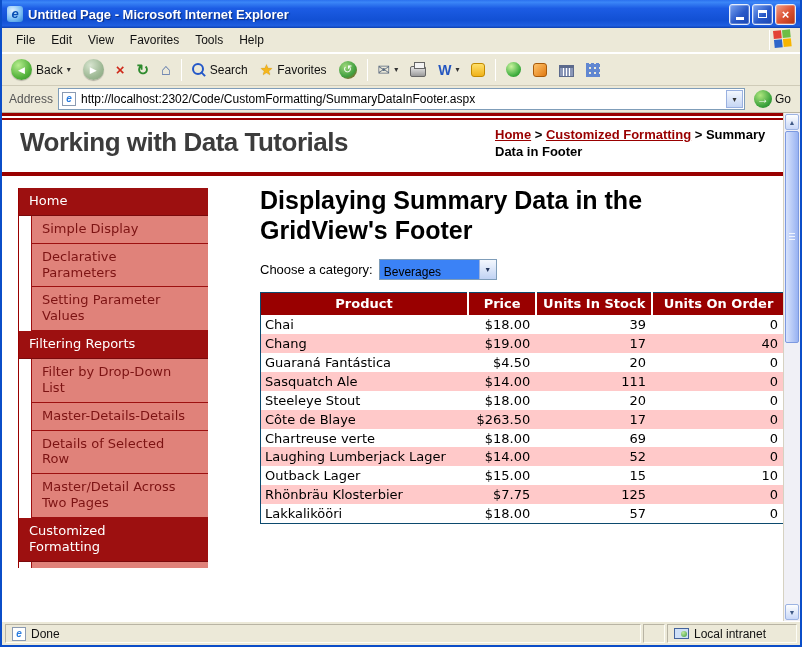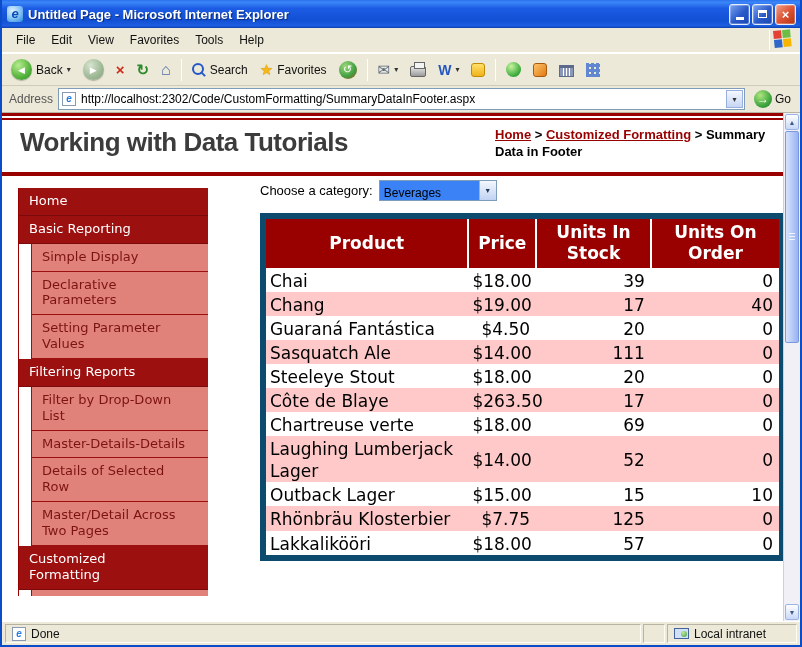--- a/index.html
+++ b/index.html
@@ -112,21 +112,21 @@
   .main { flex:none; width:492px; margin-left:52px; padding-top:4px; }
   .main-heading { font-size:25px; font-weight:bold; color:#000; line-height:1.18; margin:6px 0 14px; }
   .category-row { display:flex; align-items:center; gap:6px; font-size:13px; color:#000; }
   .fake-select { width:118px; height:21px; border:1px solid #7f9db9; background:#3b82f6; display:flex; align-items:flex-end; cursor:pointer; }
   .fake-select .sel-text { flex:1; font-size:12px; padding-left:4px; white-space:nowrap; overflow:hidden; }
   .sel-btn { width:17px; height:100%; flex:none; background:linear-gradient(#f4f8fe,#c0d2f3); border-left:1px solid #9ab1e0;
     display:flex; align-items:center; justify-content:center; font-size:7px; color:#25375c; }
 
   
   table.products { border-collapse:collapse; table-layout:fixed; width:525px; margin-top:12px;
-    font-family:"DejaVu Sans", sans-serif; font-size:17px; border:6px solid #0c4a6e; }
+    font-family:"DejaVu Sans", sans-serif; font-size:13px; border:1px solid #0c4a6e; }
   table.products th { background:#990000; color:#fff; font-weight:bold; text-align:center;
     padding:3px 4px; line-height:1.25; }
   table.products th + th { border-left:2px solid #fff; }
   table.products td { padding:2px 6px 0 4px; color:#000; line-height:1.3; }
   table.products td.num { text-align:right; }
   table.products td.name { text-align:left; }
   table.products tbody tr:nth-child(even) { background:#ffc9c9; }
 
   
   .scrollbar { flex:none; width:17px; background:#f0f0f6; border-left:1px solid #d6d2c2; display:flex; flex-direction:column; }
@@ -269,34 +269,34 @@
       <div class="page-header">
         <div class="site-title">Working with Data Tutorials</div>
         <div class="breadcrumb"><span class="bc-link">Home</span><span class="bc-sep"> &gt; </span><span class="bc-link">Customized Formatting</span><span class="bc-sep"> &gt; </span><span class="bc-current">Summary Data in Footer</span></div>
       </div>
 
       <div class="rule-band"></div>
 
       <div class="page-body">
         <nav class="sidebar">
             <div class="nav-item top"><span class="nav-label">Home</span></div>
-            <div class="nav-item top"><span class="nav-label">Basic Reporting</span></div>
             <div class="nav-item sub"><span class="nav-label">Simple Display</span></div>
             <div class="nav-item sub"><span class="nav-label">Declarative Parameters</span></div>
             <div class="nav-item sub"><span class="nav-label">Setting Parameter Values</span></div>
             <div class="nav-item top"><span class="nav-label">Filtering Reports</span></div>
             <div class="nav-item sub"><span class="nav-label">Filter by Drop-Down List</span></div>
             <div class="nav-item sub"><span class="nav-label">Master-Details-Details</span></div>
             <div class="nav-item sub"><span class="nav-label">Details of Selected Row</span></div>
             <div class="nav-item sub"><span class="nav-label">Master/Detail Across Two Pages</span></div>
             <div class="nav-item top"><span class="nav-label">Customized Formatting</span></div>
             <div class="nav-partial"></div>
           </nav>
 
         <div class="main">
+          <h1 class="main-heading">Displaying Summary Data in the GridView's Footer</h1>
 
           <div class="category-row">
             <span>Choose a category:</span>
             <div class="fake-select">
               <span class="sel-text">Beverages</span>
               <span class="sel-btn">▼</span>
             </div>
           </div>
 
           <table class="products">

